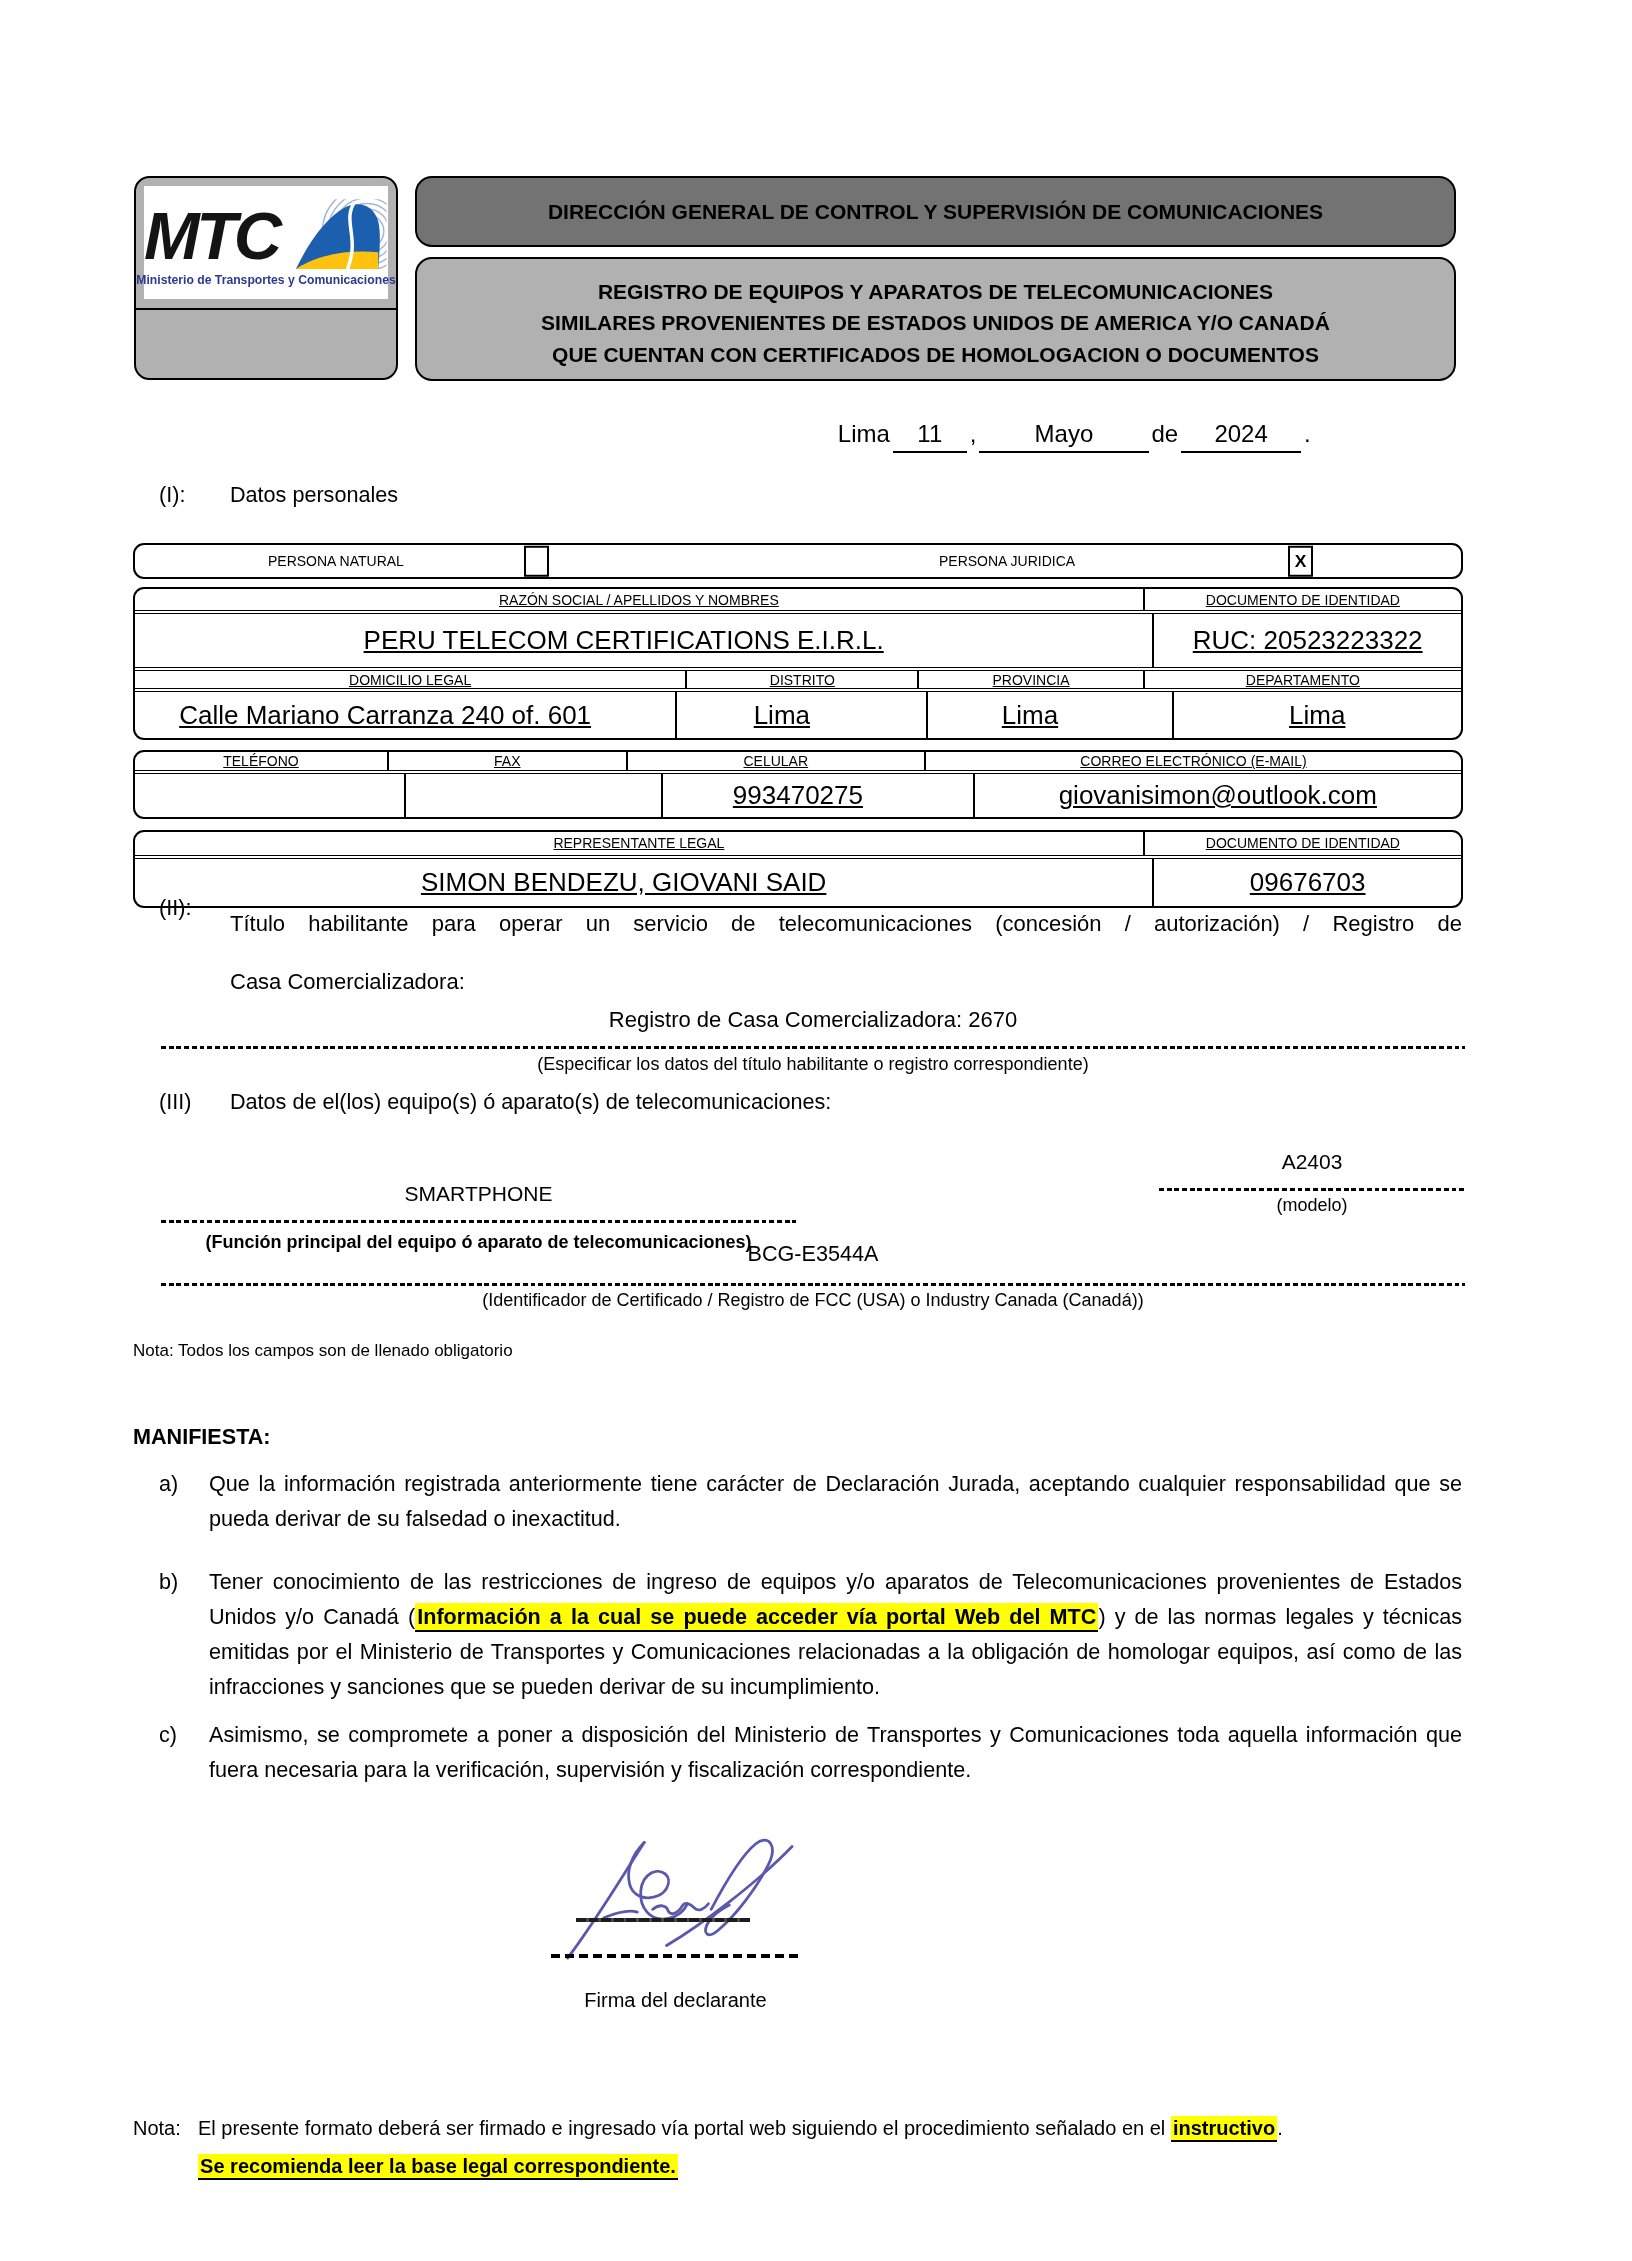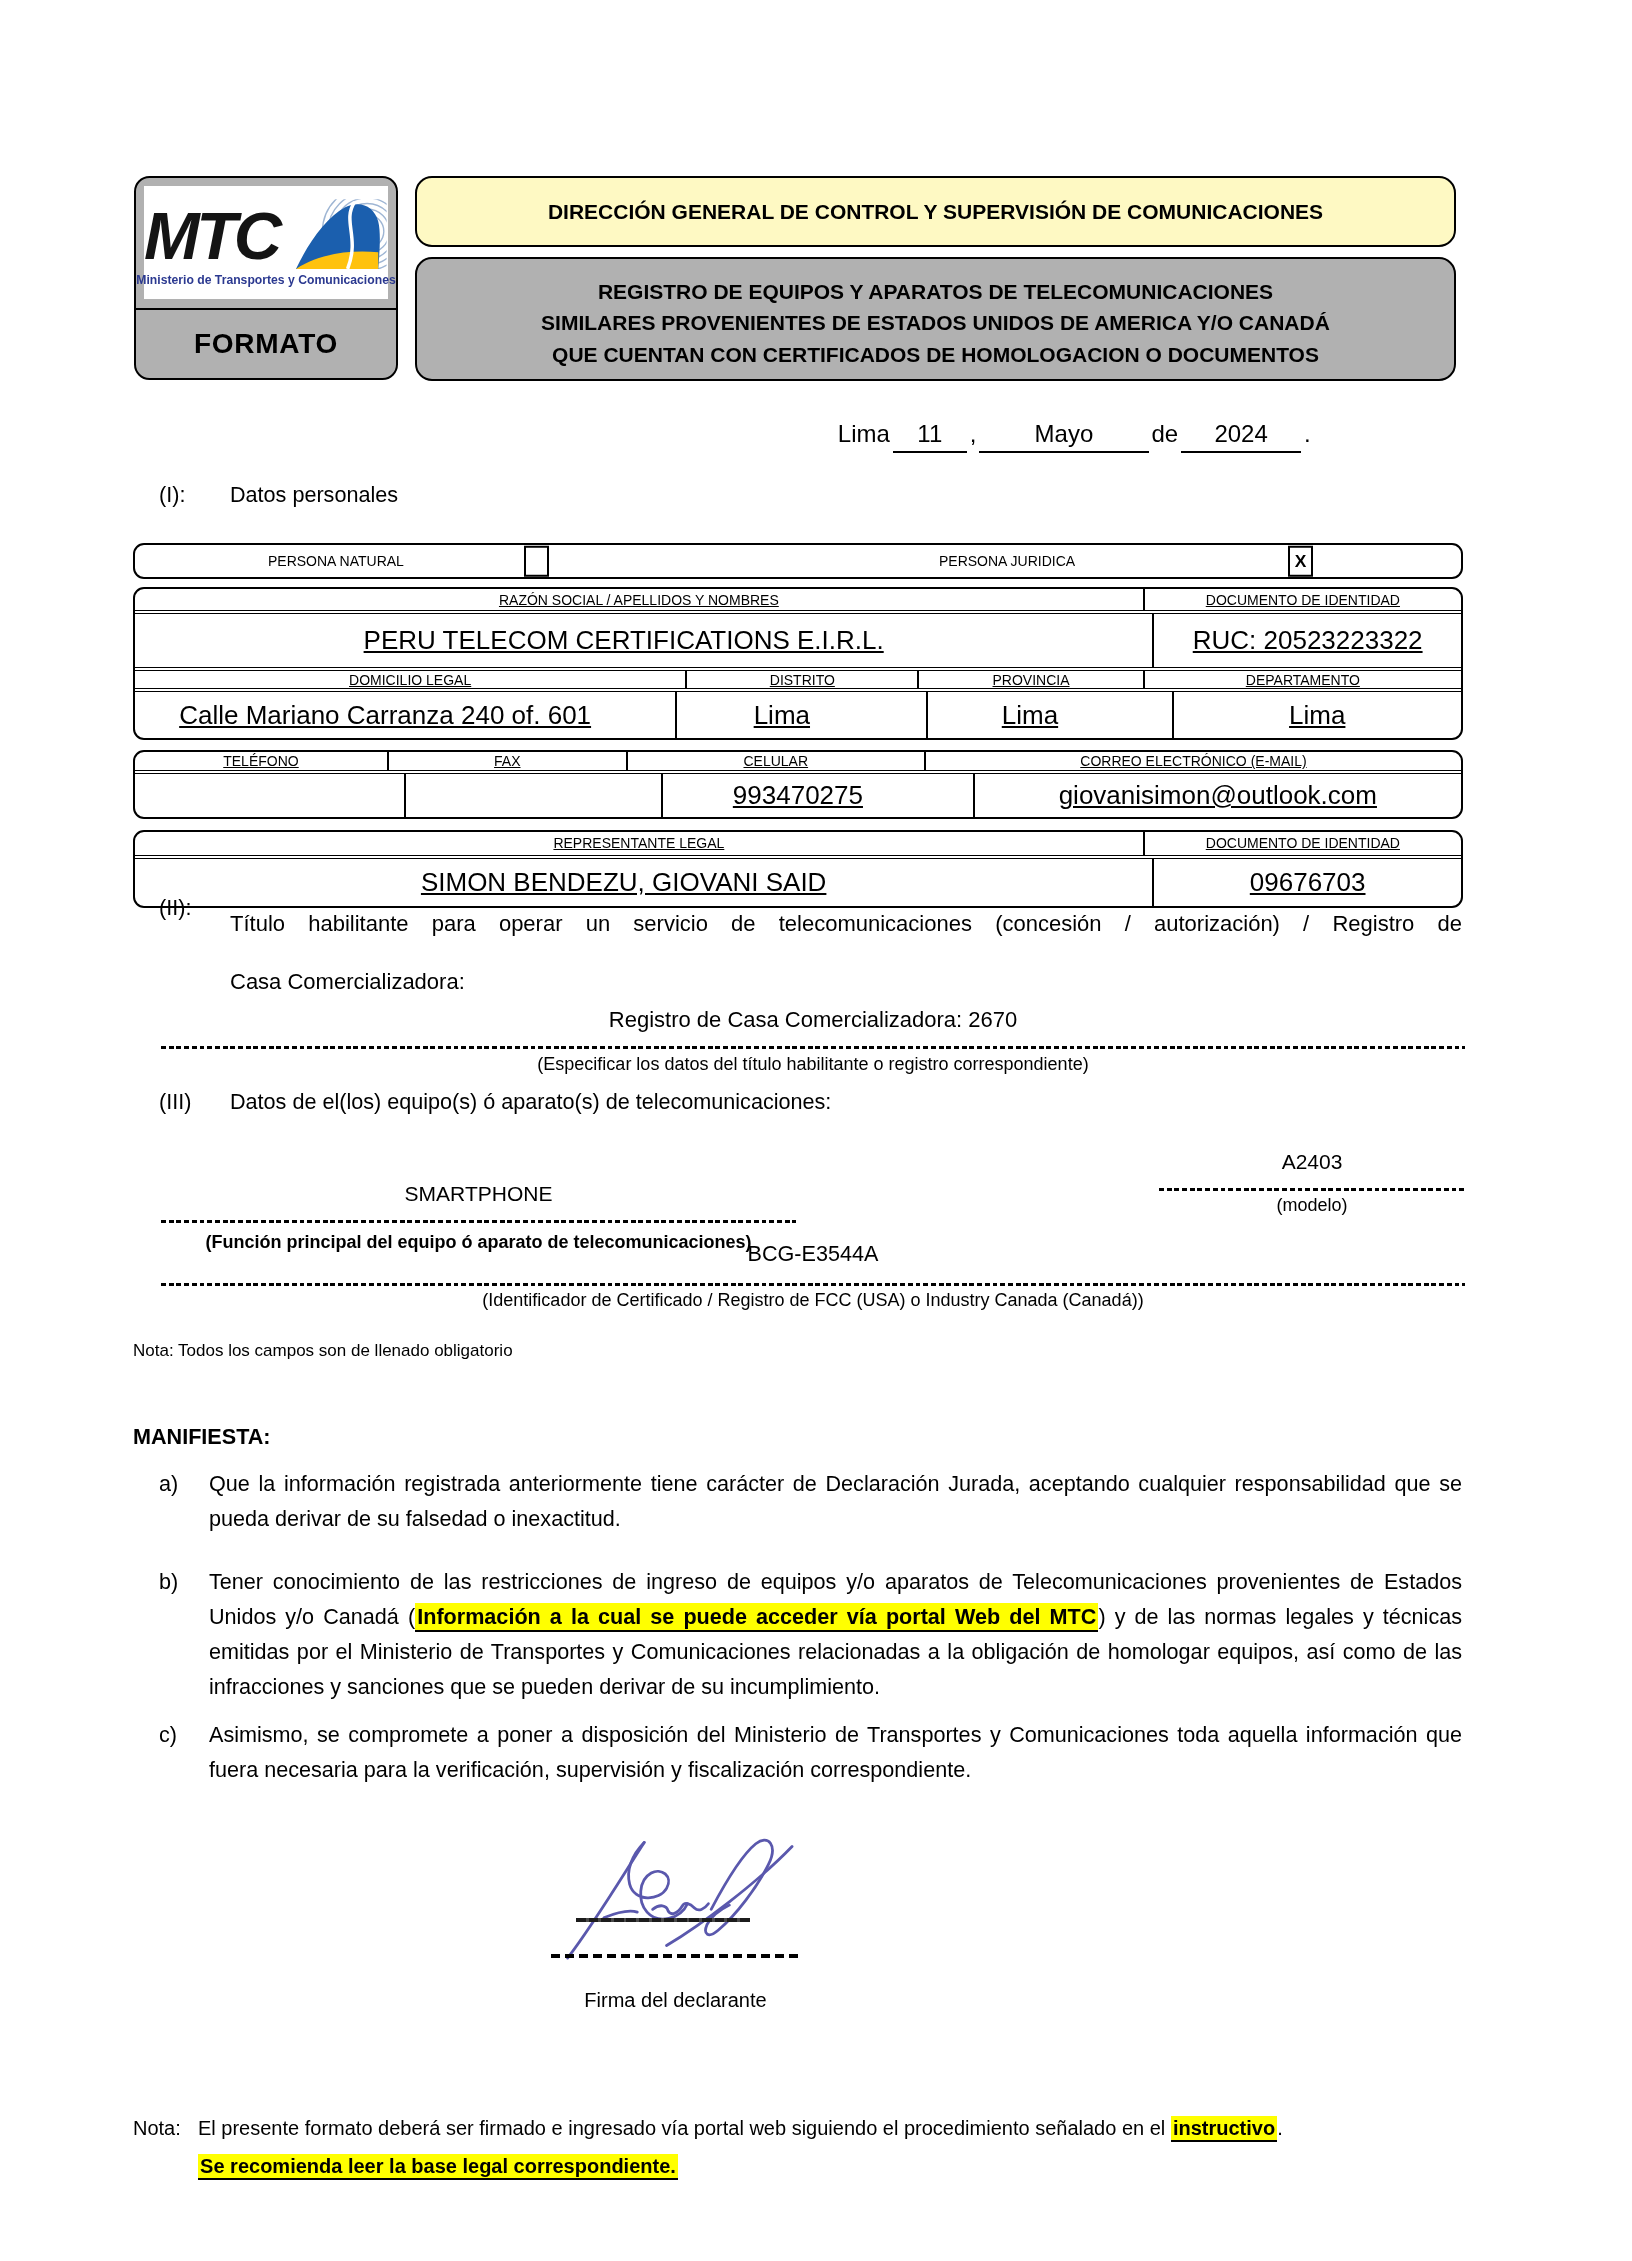--- a/index.html
+++ b/index.html
@@ -9,21 +9,21 @@
   .hdr-left{position:absolute;top:176px;left:134px;width:264px;height:204px;
             background:#b1b1b1;border:2.8px solid #000;border-radius:15.4px;
             display:flex;flex-direction:column;box-sizing:border-box;}
   .logo-white{margin:8.4px 8.4px 0 8.4px;background:#fff;height:113px;
               display:flex;flex-direction:column;align-items:center;justify-content:center;}
   .ministry-line{font-size:12.2px;font-weight:bold;color:#2b3990;margin-top:1.4px;white-space:nowrap;}
   .hdr-divider{border-top:2.8px solid #000;margin-top:8.4px;}
   .formato{flex:1;display:flex;align-items:center;justify-content:center;
            font-size:28px;font-weight:bold;letter-spacing:0.7px;}
   .hdr-r1{position:absolute;top:176px;left:415px;width:1041px;height:71px;
-          background:#fef9c3;border:2.8px solid #000;border-radius:17px;box-sizing:border-box;
+          background:#737373;border:2.8px solid #000;border-radius:17px;box-sizing:border-box;
           display:flex;align-items:center;justify-content:center;
           font-size:21px;font-weight:bold;}
   .hdr-r2{position:absolute;top:257px;left:415px;width:1041px;height:124px;
           background:#b1b1b1;border:2.8px solid #000;border-radius:17px;box-sizing:border-box;
           display:flex;flex-direction:column;align-items:center;justify-content:center;
           padding-top:8px;font-size:21px;font-weight:bold;line-height:1.5;text-align:center;}
   
   .dateline{position:absolute;top:420px;left:835px;font-size:24px;white-space:nowrap;}
   .dateline .seg{display:inline-block;border-bottom:2.1px solid #000;text-align:center;
                  padding:0 4.2px 2.8px 4.2px;}
@@ -95,21 +95,20 @@
             <circle cx="102" cy="46" r="64"></circle>
           </g>
           <path d="M0 100 C18 62 44 26 70 12 C92 1 112 10 118 32 C122 48 120 74 118 100 Z" fill="#1b5fae"></path>
           <path d="M0 100 C30 80 72 72 118 76 L118 100 Z" fill="#ffc20e"></path>
           <path d="M84 4 C66 32 92 54 74 100" fill="none" stroke="#ffffff" stroke-width="5"></path>
         </g>
       </svg>
       <div class="ministry-line">Ministerio de Transportes y Comunicaciones</div>
     </div>
     <div class="hdr-divider"></div>
-    <div class="formato">FORMATO</div>
   </div>
 
   <div class="hdr-r1">DIRECCIÓN GENERAL DE CONTROL Y SUPERVISIÓN DE COMUNICACIONES</div>
 
   <div class="hdr-r2">
     <div>REGISTRO DE  EQUIPOS Y APARATOS DE TELECOMUNICACIONES</div>
     <div>SIMILARES PROVENIENTES DE ESTADOS UNIDOS DE AMERICA Y/O CANADÁ</div>
     <div>QUE CUENTAN CON CERTIFICADOS DE HOMOLOGACION  O DOCUMENTOS</div>
   </div>
 

